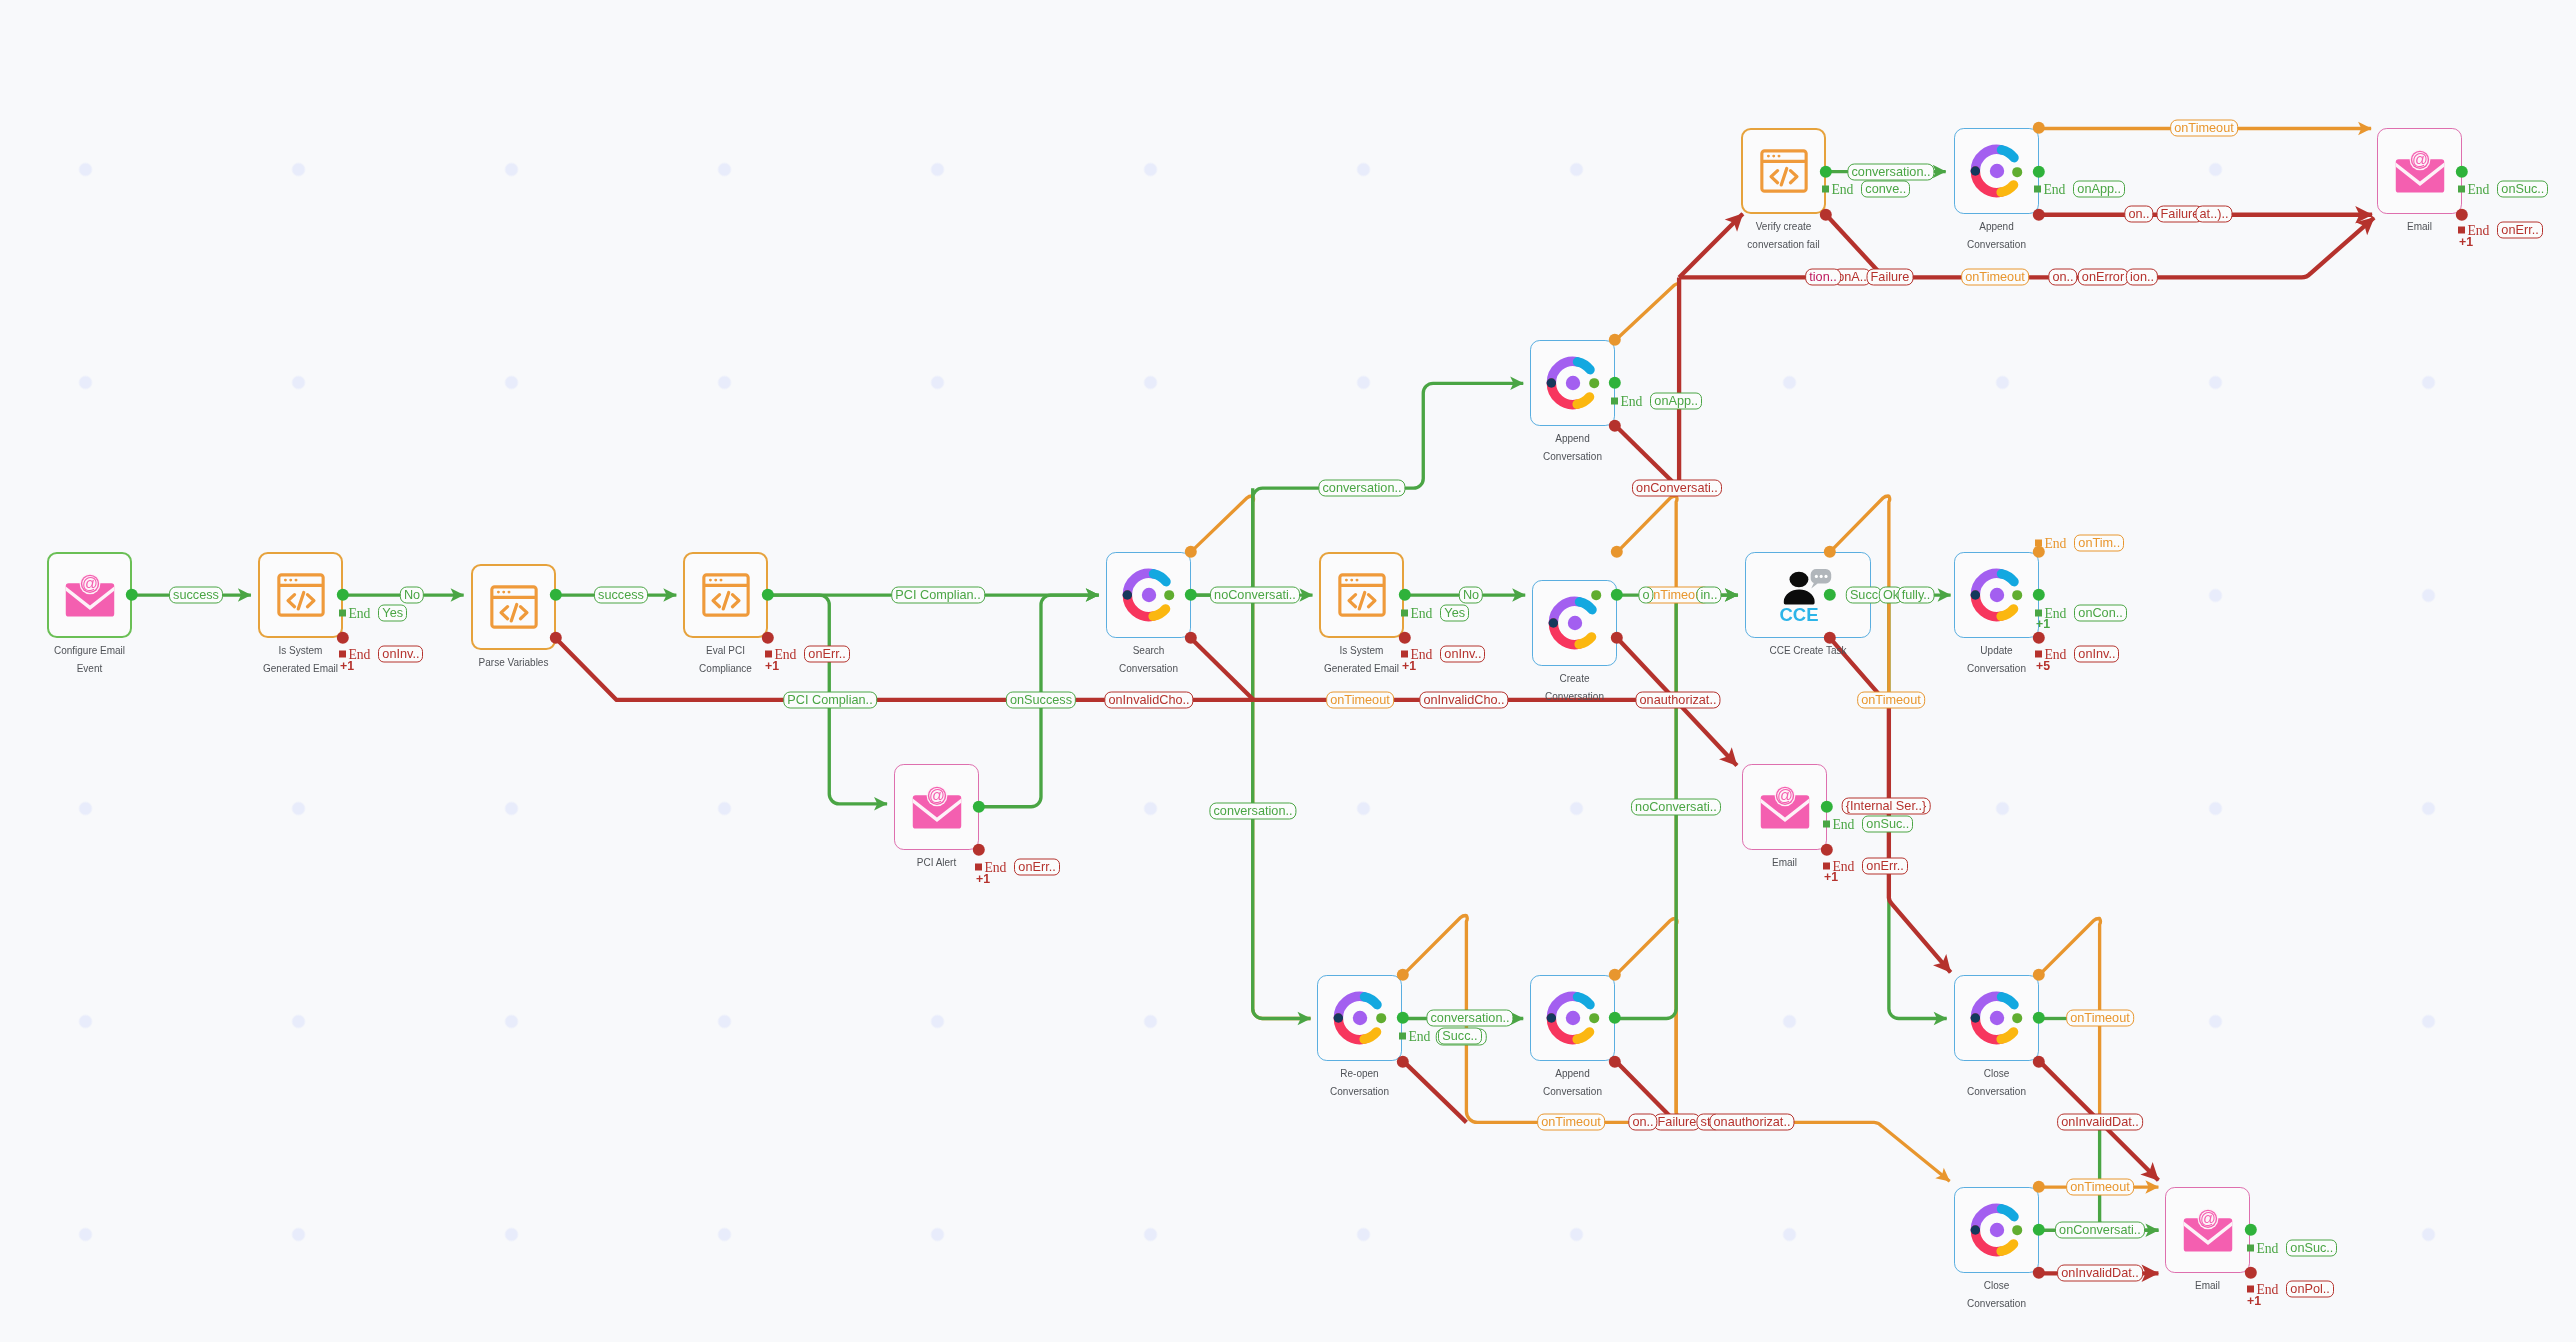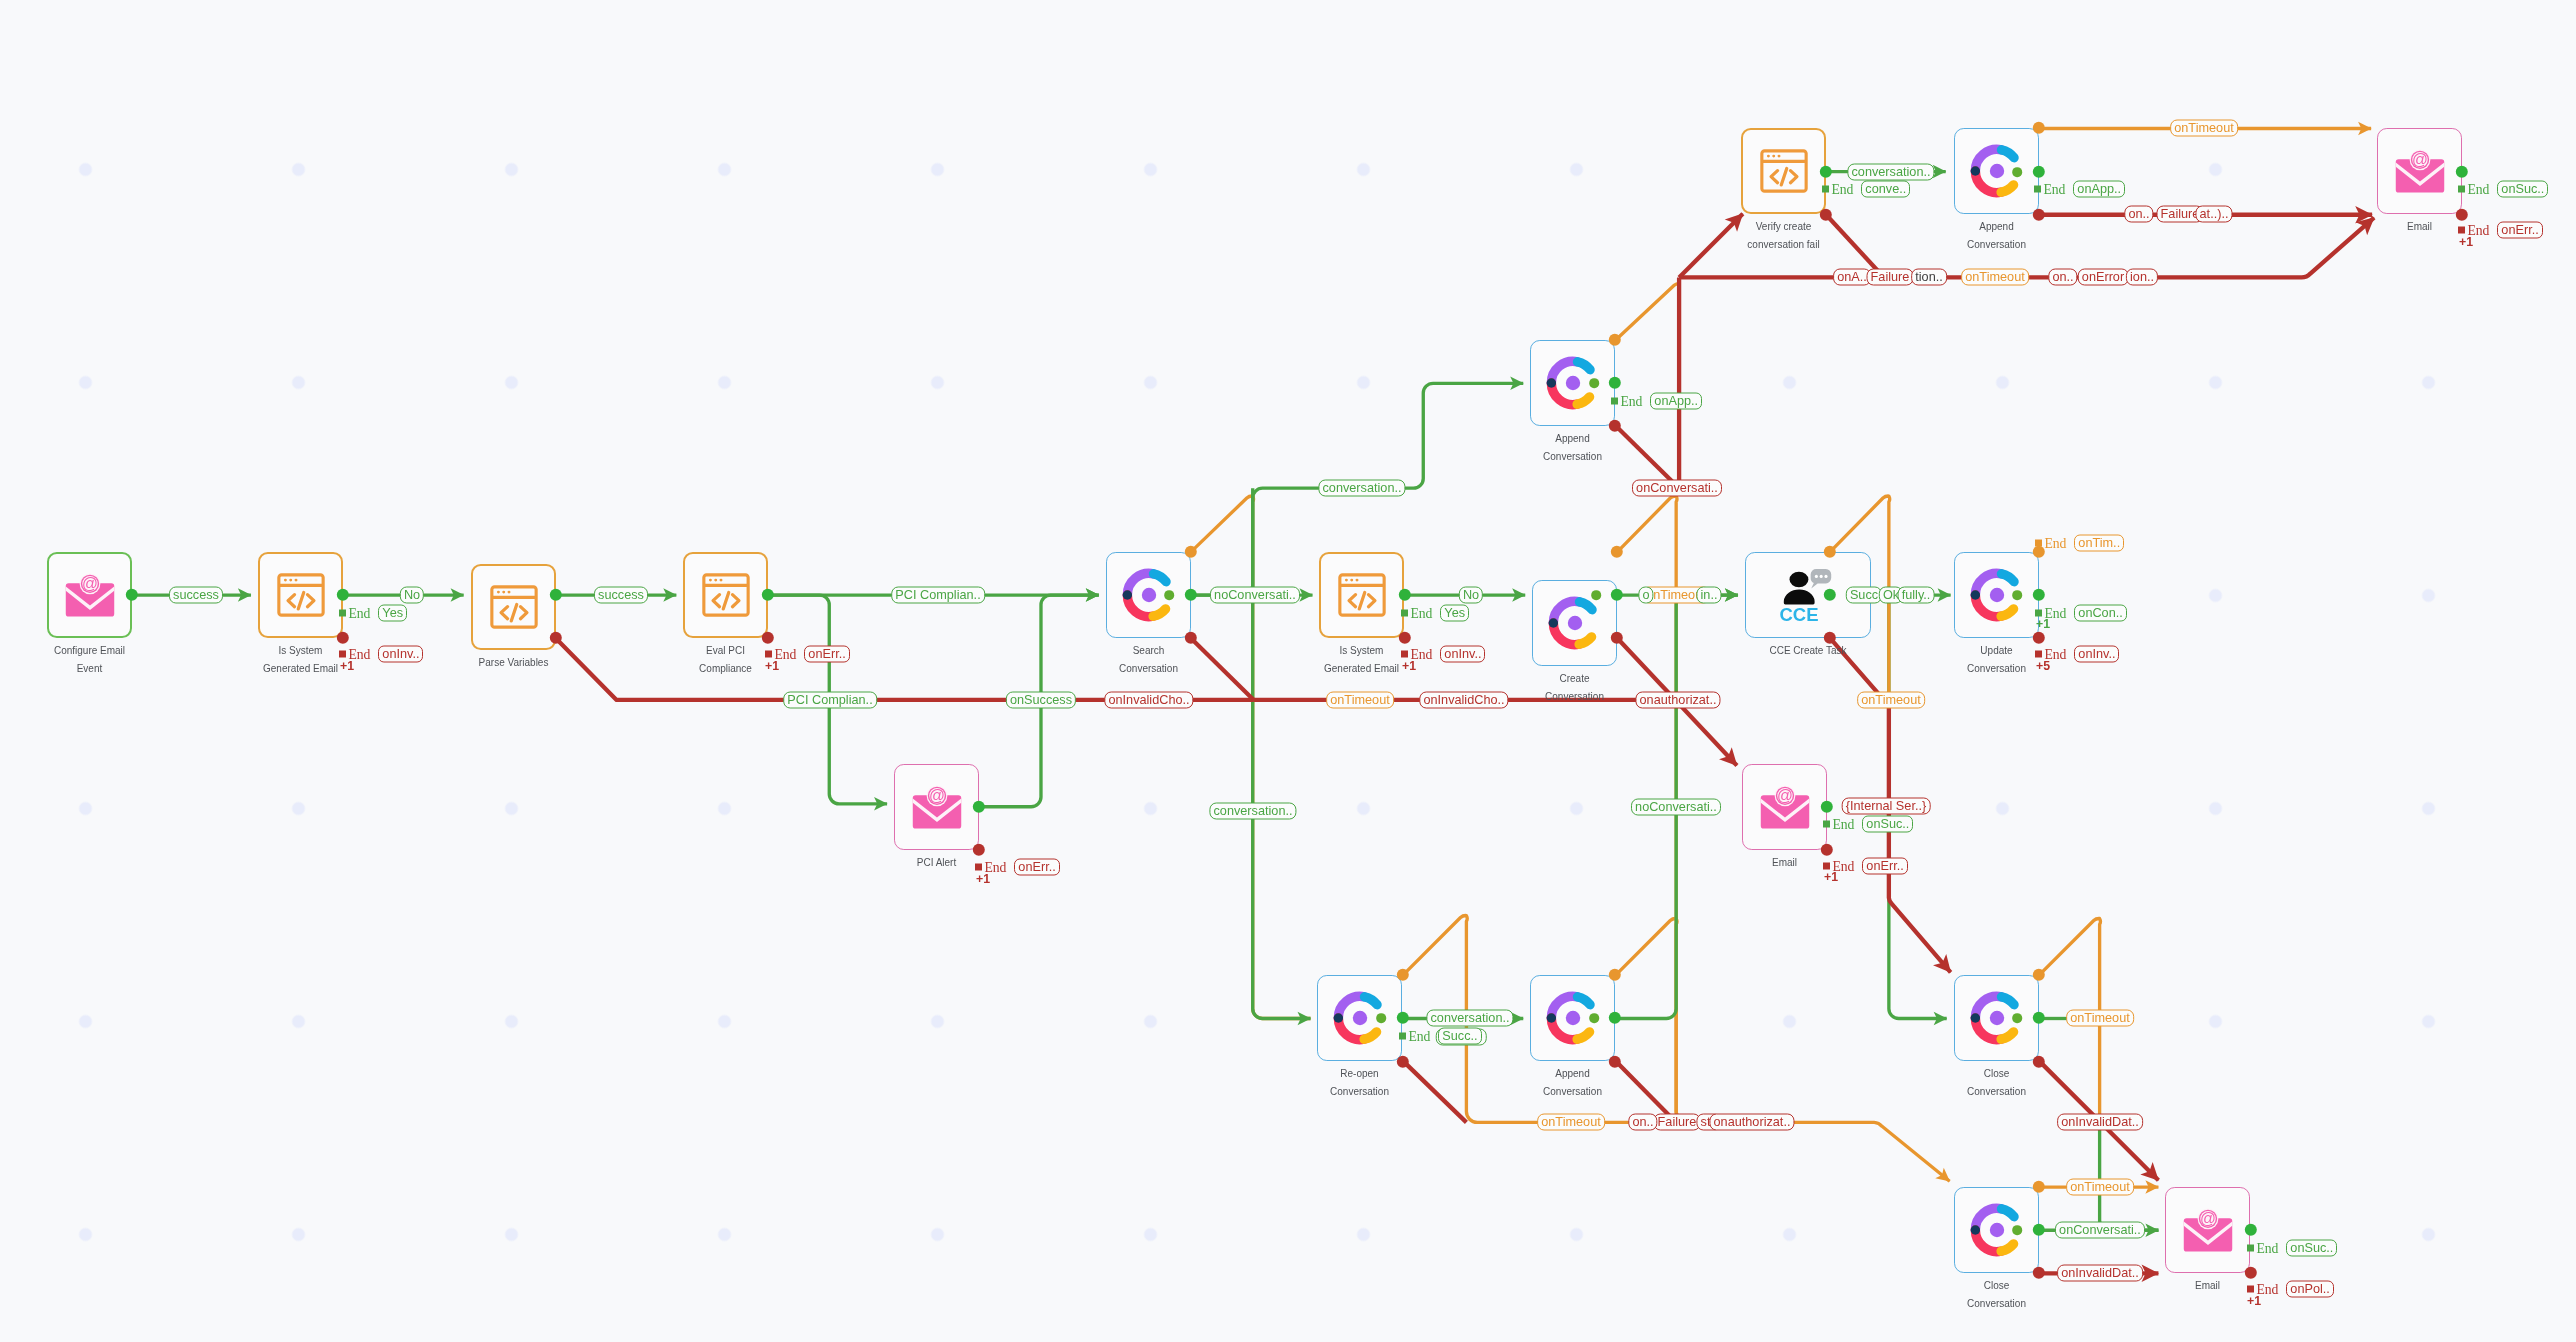--- a/index.html
+++ b/index.html
@@ -456,21 +456,21 @@
       <div class="elabel" style="left: 2204px; top: 128px; color: rgb(232, 150, 46); border-color: rgb(232, 150, 46);">onTimeout</div>
       <div class="elabel" style="left: 1677px; top: 488px; color: rgb(181, 50, 45); border-color: rgb(181, 50, 45);">onConversati..</div>
       <div class="elabel" style="left: 1149px; top: 700px; color: rgb(181, 50, 45); border-color: rgb(181, 50, 45);">onInvalidCho..</div>
       <div class="elabel" style="left: 1360px; top: 700px; color: rgb(232, 150, 46); border-color: rgb(232, 150, 46);">onTimeout</div>
       <div class="elabel" style="left: 1464px; top: 700px; color: rgb(181, 50, 45); border-color: rgb(181, 50, 45);">onInvalidCho..</div>
       <div class="elabel" style="left: 1678px; top: 700px; color: rgb(181, 50, 45); border-color: rgb(181, 50, 45);">onauthorizat..</div>
       <div class="elabel" style="left: 1886px; top: 806px; color: rgb(181, 50, 45); border-color: rgb(181, 50, 45);">{Internal Ser..}</div>
       <div class="elabel" style="left: 1891px; top: 700px; color: rgb(232, 150, 46); border-color: rgb(232, 150, 46);">onTimeout</div>
       <div class="elabel" style="left: 1852px; top: 277px; color: rgb(181, 50, 45); border-color: rgb(181, 50, 45);">onA..</div>
       <div class="elabel" style="left: 1890px; top: 277px; color: rgb(181, 50, 45); border-color: rgb(181, 50, 45);">Failure</div>
-      <div class="elabel" style="left: 1929px; top: 277px; color: #404040; border-color: rgb(181, 50, 45);">tion..</div>
+      <div class="elabel" style="left: 1823px; top: 277px; color: #be185d; border-color: rgb(181, 50, 45);">tion..</div>
       <div class="elabel" style="left: 1995px; top: 277px; color: rgb(232, 150, 46); border-color: rgb(232, 150, 46);">onTimeout</div>
       <div class="elabel" style="left: 2063px; top: 277px; color: rgb(181, 50, 45); border-color: rgb(181, 50, 45);">on..</div>
       <div class="elabel" style="left: 2103px; top: 277px; color: rgb(181, 50, 45); border-color: rgb(181, 50, 45);">onError</div>
       <div class="elabel" style="left: 2142px; top: 277px; color: rgb(181, 50, 45); border-color: rgb(181, 50, 45);">ion..</div>
       <div class="elabel" style="left: 2180px; top: 214px; color: rgb(181, 50, 45); border-color: rgb(181, 50, 45);">Failure</div>
       <div class="elabel" style="left: 2139px; top: 214px; color: rgb(181, 50, 45); border-color: rgb(181, 50, 45);">on..</div>
       <div class="elabel" style="left: 2214px; top: 214px; color: rgb(181, 50, 45); border-color: rgb(181, 50, 45);">at..)..</div>
       <div class="elabel" style="left: 1461px; top: 1037px; color: rgb(74, 165, 68); border-color: rgb(74, 165, 68);">Succe..</div>
       <div class="elabel" style="left: 1470px; top: 1018px; color: rgb(74, 165, 68); border-color: rgb(74, 165, 68);">conversation..</div>
       <div class="elabel" style="left: 1571px; top: 1122px; color: rgb(232, 150, 46); border-color: rgb(232, 150, 46);">onTimeout</div>

